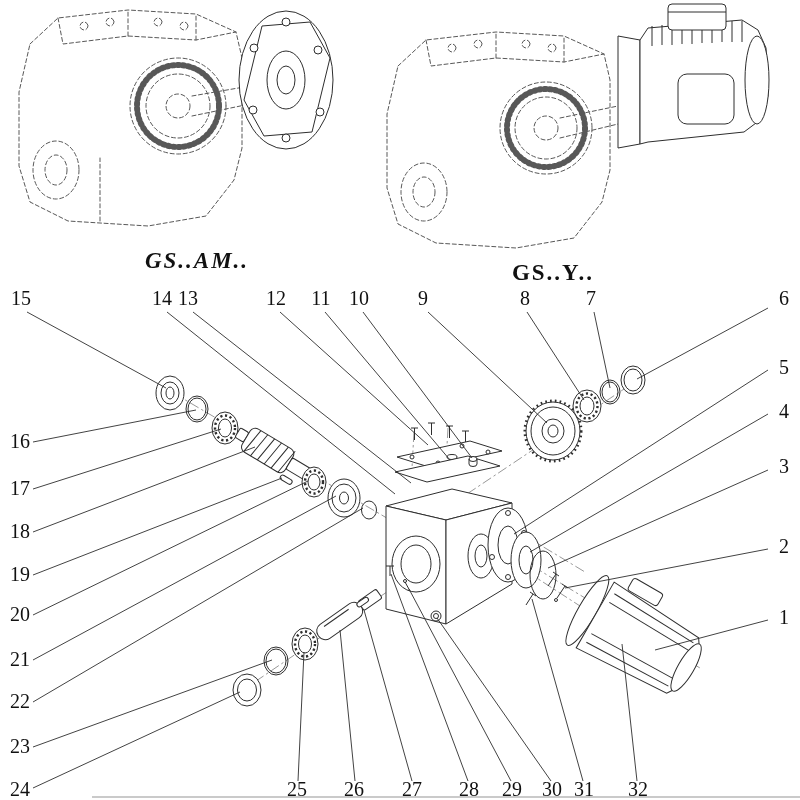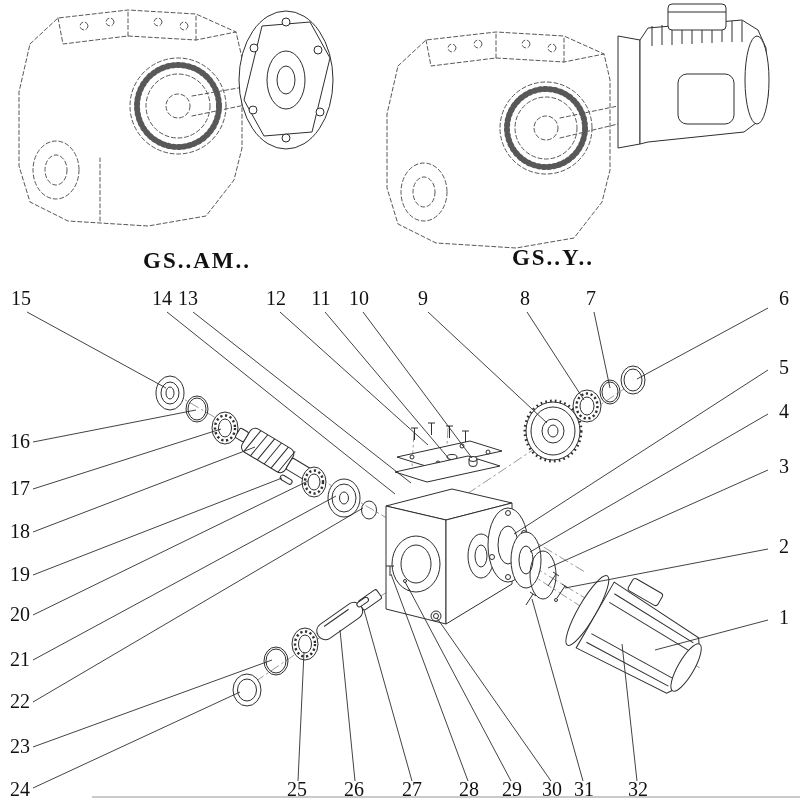--- a/index.html
+++ b/index.html
@@ -324,15 +324,15 @@
         <text x="552" y="796" text-anchor="middle" class="callout">30</text>
         <line x1="583" y1="781" x2="532" y2="599" class="leader"></line>
         <text x="584" y="796" text-anchor="middle" class="callout">31</text>
         <line x1="637" y1="781" x2="622" y2="644" class="leader"></line>
         <text x="638" y="796" text-anchor="middle" class="callout">32</text>
       </g>
 
     <line class="bottom-line" x1="92" y1="797" x2="800" y2="797"></line>
   </svg>
 
-  <div class="variant-label" style="left:117px;top:248px;width:160px;">GS..AM..</div>
-  <div class="variant-label" style="left:478px;top:245px;width:150px;">GS..Y..</div>
+  <div class="variant-label" style="left:117px;top:248px;width:160px;font-style:italic;">GS..AM..</div>
+  <div class="variant-label" style="left:478px;top:260px;width:150px;">GS..Y..</div>
 </div>
 
 </body></html>

